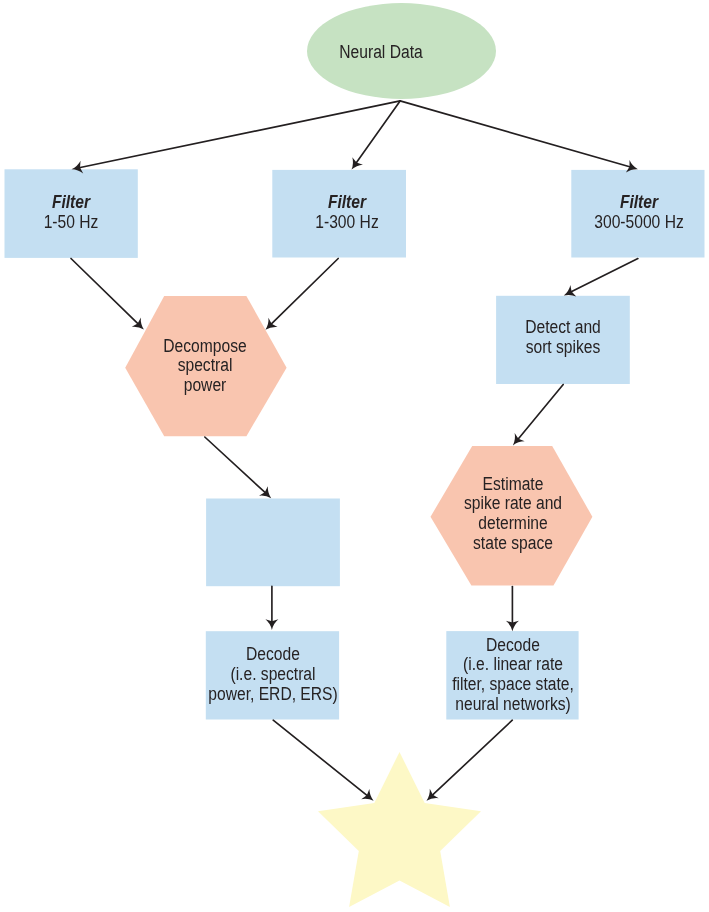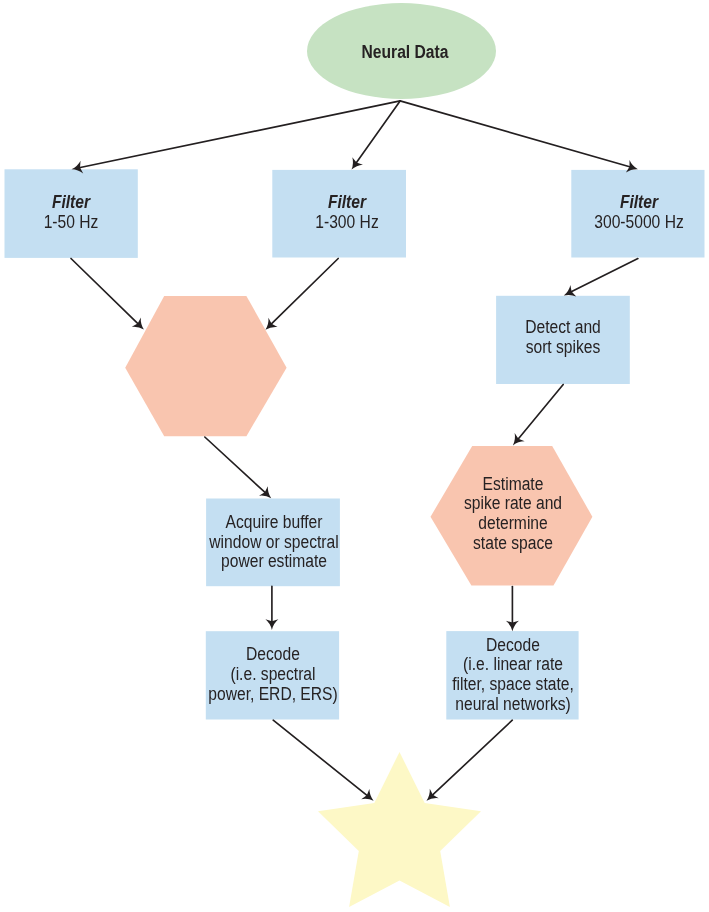--- a/index.html
+++ b/index.html
@@ -61,43 +61,43 @@
         <path d="M 271.9 629.9 Q 270.34 623.328 265.4 619.3 L 271.9 621.1999999999999 L 278.4 619.3 Q 273.46 623.328 271.9 629.9 Z" fill="#231f20"></path>
         <line x1="512.4" y1="586.5" x2="512.4" y2="623.5999999999999" stroke="#231f20" stroke-width="1.65" stroke-linecap="round"></line>
         <path d="M 512.4 631.3 Q 510.84 624.728 505.9 620.6999999999999 L 512.4 622.5999999999999 L 518.9 620.6999999999999 Q 513.9599999999999 624.728 512.4 631.3 Z" fill="#231f20"></path>
         <line x1="273.2" y1="720.2" x2="367.5925675572898" y2="795.8832837486237" stroke="#231f20" stroke-width="1.65" stroke-linecap="round"></line>
         <path d="M 373.6 800.7 Q 367.4967631992677 797.8059916112446 361.2639688926397 799.140405014679 L 366.81238152576896 795.25773618351 L 369.3960872391191 788.9979866049085 Q 369.4484716024228 795.3718111928996 373.6 800.7 Z" fill="#231f20"></path>
         <line x1="512.3" y1="720.2" x2="432.1153950678478" y2="795.4314766554575" stroke="#231f20" stroke-width="1.65" stroke-linecap="round"></line>
         <path d="M 426.5 800.7 Q 430.22538700888435 795.0656166589381 429.78282934800785 788.706959039849 L 432.8446671545813 794.7472528444779 L 438.6777388907421 798.1874961673844 Q 432.3601652991406 797.3409455695466 426.5 800.7 Z" fill="#231f20"></path>
       </g>
   </svg>
 
-  <div class="lbl" style="left:405px;top:43.1px;font-weight:bold;">
+  <div class="lbl" style="left:381px;top:43.1px;">
       <span>Neural Data</span>
     </div>
   <div class="lbl" style="left:71px;top:192.8px;">
       <span class="ttl">Filter</span>
       <span>1-50 Hz</span>
     </div>
   <div class="lbl" style="left:346.5px;top:192.8px;">
       <span class="ttl">Filter</span>
       <span>1-300 Hz</span>
     </div>
   <div class="lbl" style="left:639.4px;top:192.8px;">
       <span class="ttl">Filter</span>
       <span>300-5000 Hz</span>
     </div>
+  <div class="lbl" style="left:204.6px;top:336.5px;">
+      <span>Decompose</span>
+      <span>spectral</span>
+      <span>power</span>
+    </div>
   <div class="lbl" style="left:562.5px;top:318.3px;">
       <span>Detect and</span>
       <span>sort spikes</span>
-    </div>
-  <div class="lbl" style="left:274.2px;top:512.8px;">
-      <span>Acquire buffer</span>
-      <span>window or spectral</span>
-      <span>power estimate</span>
     </div>
   <div class="lbl" style="left:512.7px;top:474.7px;">
       <span>Estimate</span>
       <span>spike rate and</span>
       <span>determine</span>
       <span>state space</span>
     </div>
   <div class="lbl" style="left:273px;top:645.1px;">
       <span>Decode</span>
       <span>(i.e. spectral</span>

